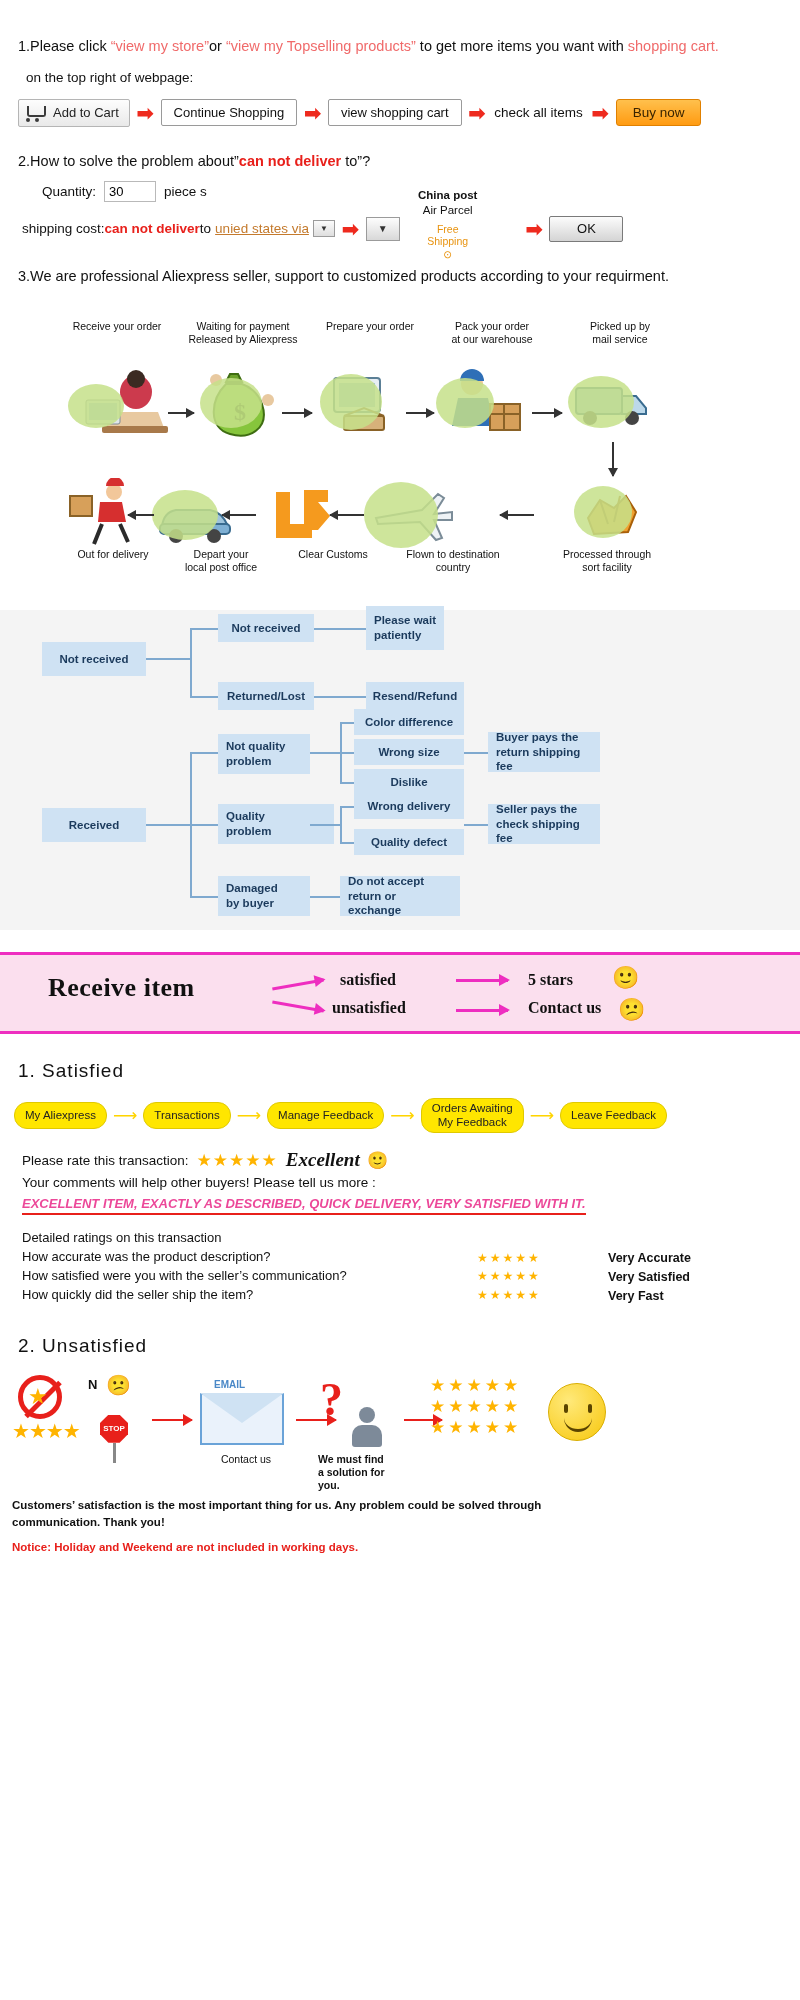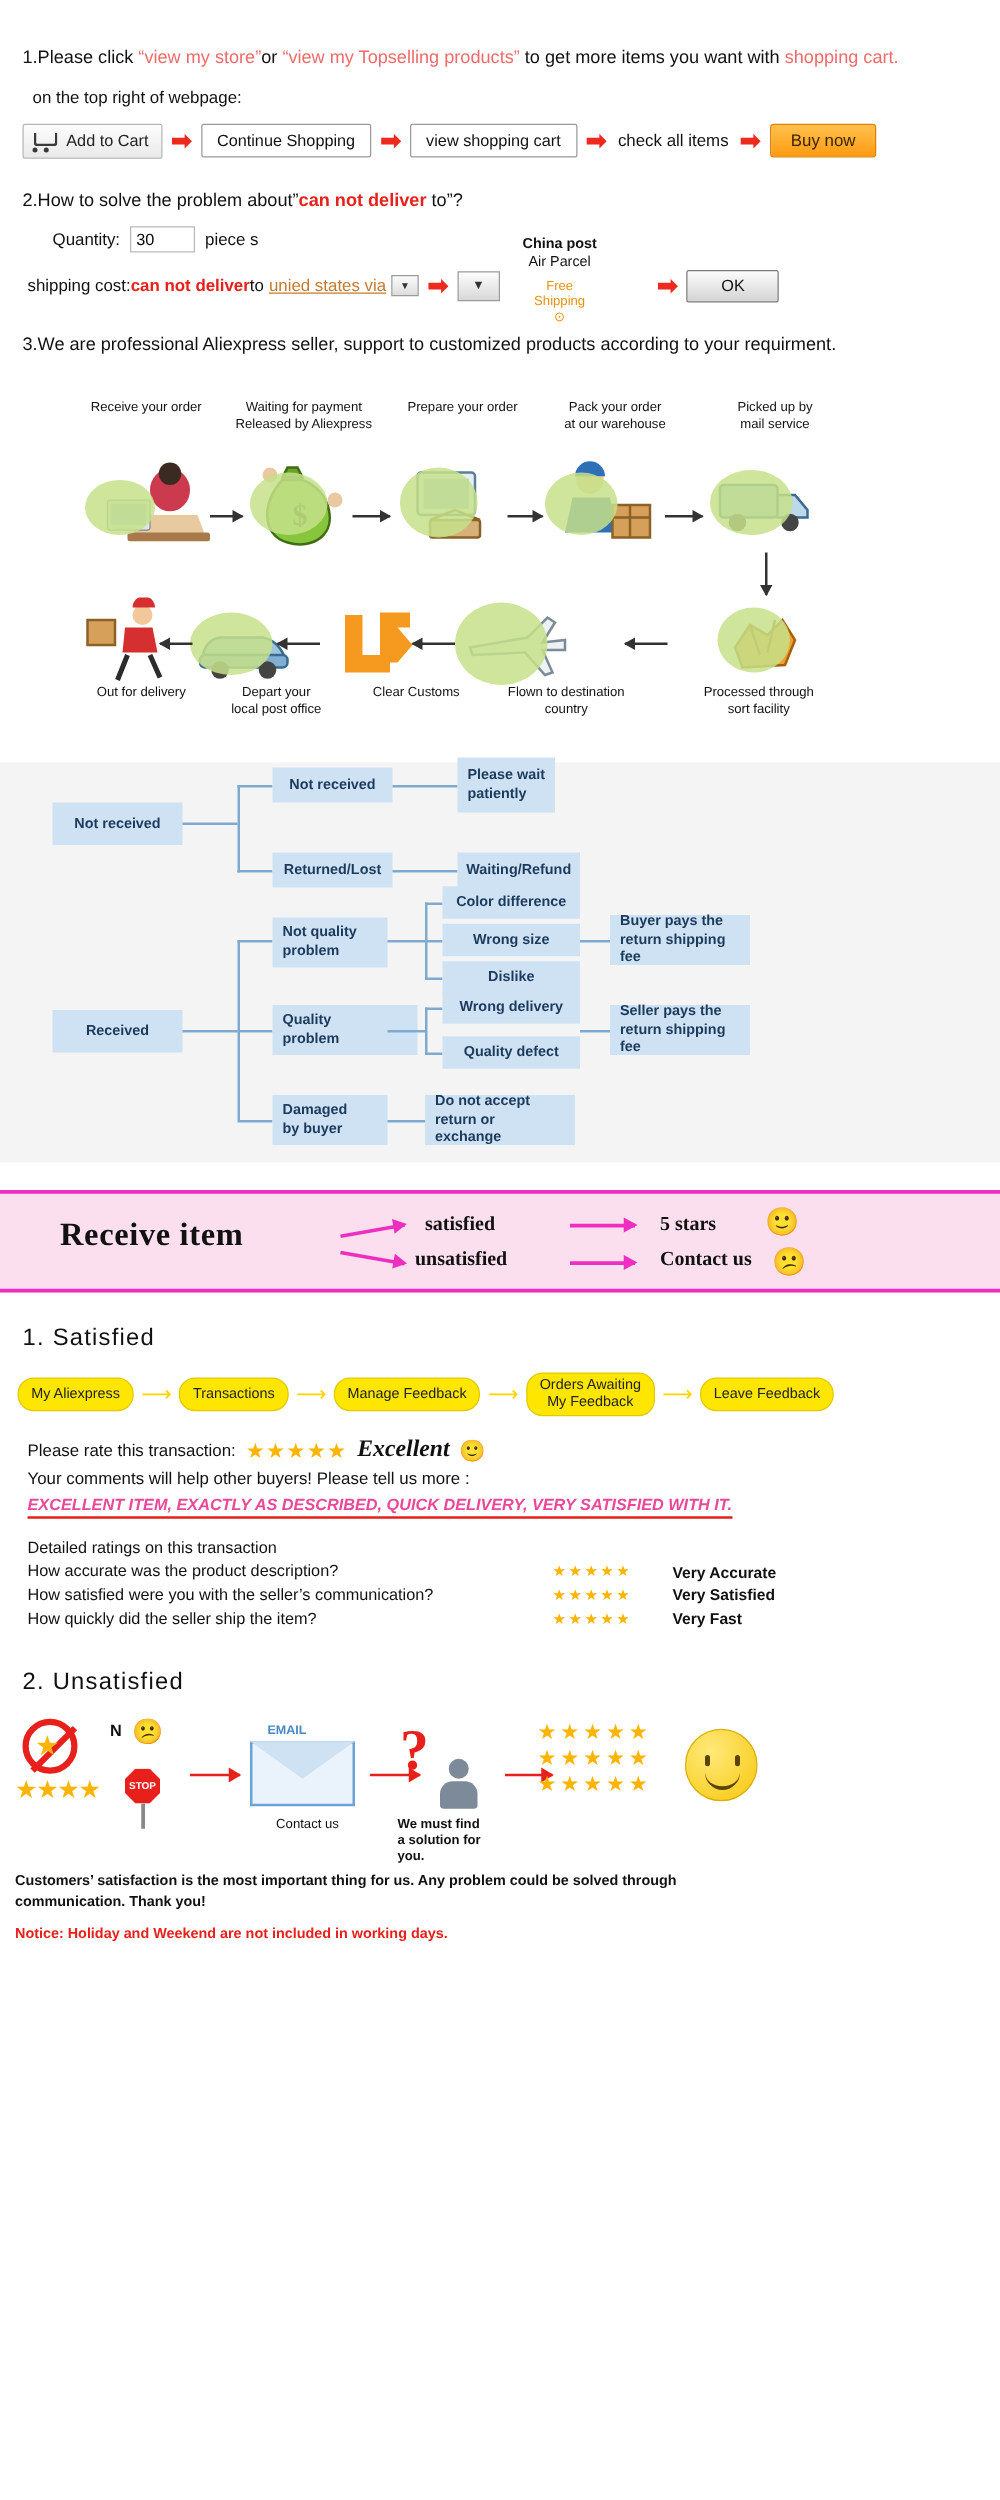--- a/index.html
+++ b/index.html
@@ -126,21 +126,21 @@
   .rate-block { margin:16px 0 0 22px; }
   .rate-line { font-size:13.5px; display:flex; align-items:center; gap:8px; }
   .stars { color:#ffb400; font-size:17px; letter-spacing:1px; }
   .excellent { font-family:"Liberation Serif", serif; font-style:italic; font-weight:bold; font-size:19px; }
   .comment-line { font-size:13.5px; margin-top:4px; }
   .redcomment {
     color:#ec4899; font-style:italic; font-weight:bold; font-size:13px;
     border-bottom:2px solid #e8201b; display:inline-block; padding-bottom:2px; margin-top:6px;
   }
   .detailed { margin-top:14px; font-size:13px; line-height:1.45; }
-  .drow { display:flex; align-items:center; }
+  .drow { display:flex; align-items:flex-end;gap:35px; }
   .drow .q { width:420px; }
   .drow .st { color:#ffb400; font-size:12px; letter-spacing:2px; width:96px; }
   .drow .lb { font-weight:bold; font-size:12.5px; }
 
   
   .unsat-graphic { position:relative; height:120px; margin-top:10px; }
   .no-ico { position:absolute; left:18px; top:8px; width:44px; height:44px; border:5px solid #e8201b; border-radius:50%; }
   .no-ico:after{ content:""; position:absolute; left:-4px; top:17px; width:48px; height:5px; background:#e8201b; transform:rotate(-45deg); }
   .no-star { position:absolute; left:28px; top:17px; color:#ffb400; font-size:22px; }
   .botstars { position:absolute; left:12px; top:52px; color:#ffb400; font-size:20px; letter-spacing:-1px; }
@@ -370,21 +370,21 @@
     <div class="pline" style="left:190px; top:18px; width:28px; height:2px;"></div>
     <div class="pline" style="left:190px; top:86px; width:28px; height:2px;"></div>
 
     <div class="pbox" style="left:218px; top:4px; width:96px; height:28px; justify-content:center;">Not received</div>
     <div class="pline" style="left:314px; top:18px; width:52px; height:2px;"></div>
     <div class="pbox" style="left:366px; top:-4px; width:78px; height:44px; white-space:pre-line;">Please wait
 patiently</div>
 
     <div class="pbox" style="left:218px; top:72px; width:96px; height:28px; justify-content:center;">Returned/Lost</div>
     <div class="pline" style="left:314px; top:86px; width:52px; height:2px;"></div>
-    <div class="pbox" style="left:366px; top:72px; width:98px; height:28px; justify-content:center;">Waiting/Refund</div>
+    <div class="pbox" style="left:366px; top:72px; width:98px; height:28px; justify-content:center;">Resend/Refund</div>
 
     <div class="pbox" style="left:42px; top:198px; width:104px; height:34px; justify-content:center;">Received</div>
     <div class="pline" style="left:146px; top:214px; width:44px; height:2px;"></div>
     <div class="pline" style="left:190px; top:142px; width:2px; height:144px;"></div>
     <div class="pline" style="left:190px; top:142px; width:28px; height:2px;"></div>
     <div class="pline" style="left:190px; top:214px; width:28px; height:2px;"></div>
     <div class="pline" style="left:190px; top:286px; width:28px; height:2px;"></div>
 
     <div class="pbox" style="left:218px; top:124px; width:92px; height:40px; white-space:pre-line;">Not quality
 problem</div>
@@ -404,21 +404,21 @@
     <div class="pbox" style="left:218px; top:194px; width:116px; height:40px; white-space:pre-line;">Quality
 problem</div>
     <div class="pline" style="left:310px; top:214px; width:30px; height:2px;"></div>
     <div class="pline" style="left:340px; top:196px; width:2px; height:38px;"></div>
     <div class="pline" style="left:340px; top:196px; width:14px; height:2px;"></div>
     <div class="pline" style="left:340px; top:232px; width:14px; height:2px;"></div>
     <div class="pbox" style="left:354px; top:183px; width:110px; height:26px; justify-content:center;">Wrong delivery</div>
     <div class="pbox" style="left:354px; top:219px; width:110px; height:26px; justify-content:center;">Quality defect</div>
     <div class="pline" style="left:464px; top:214px; width:24px; height:2px;"></div>
     <div class="pbox" style="left:488px; top:194px; width:112px; height:40px; white-space:pre-line;">Seller pays the
-return shipping fee</div>
+check shipping fee</div>
 
     <div class="pbox" style="left:218px; top:266px; width:92px; height:40px; white-space:pre-line;">Damaged
 by buyer</div>
     <div class="pline" style="left:310px; top:286px; width:30px; height:2px;"></div>
     <div class="pbox" style="left:340px; top:266px; width:120px; height:40px; white-space:pre-line;">Do not accept
 return or exchange</div>
   </div>
 
   <div class="pink">
     <div class="recv-title">Receive item</div>

